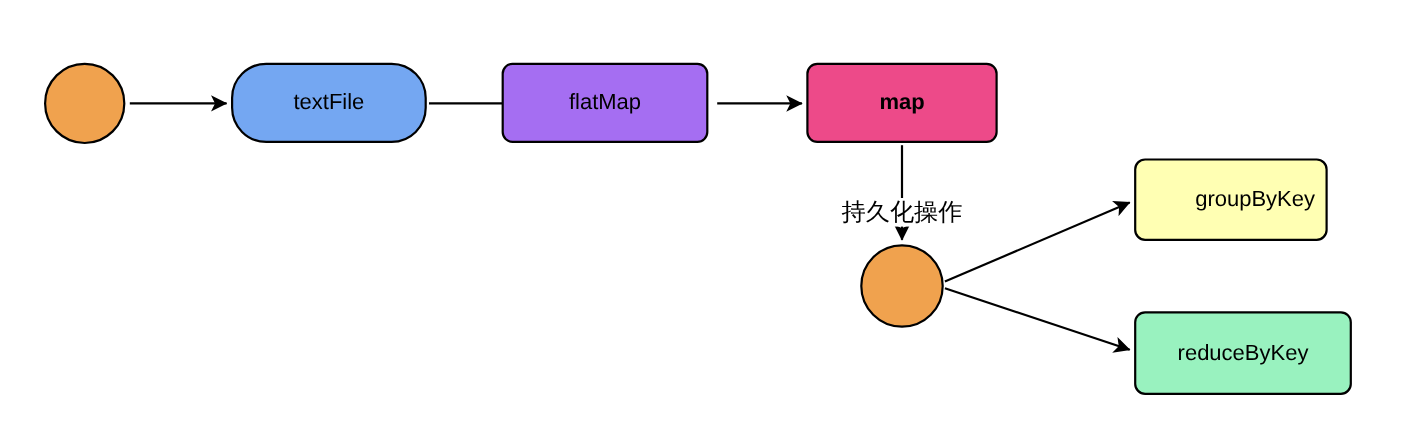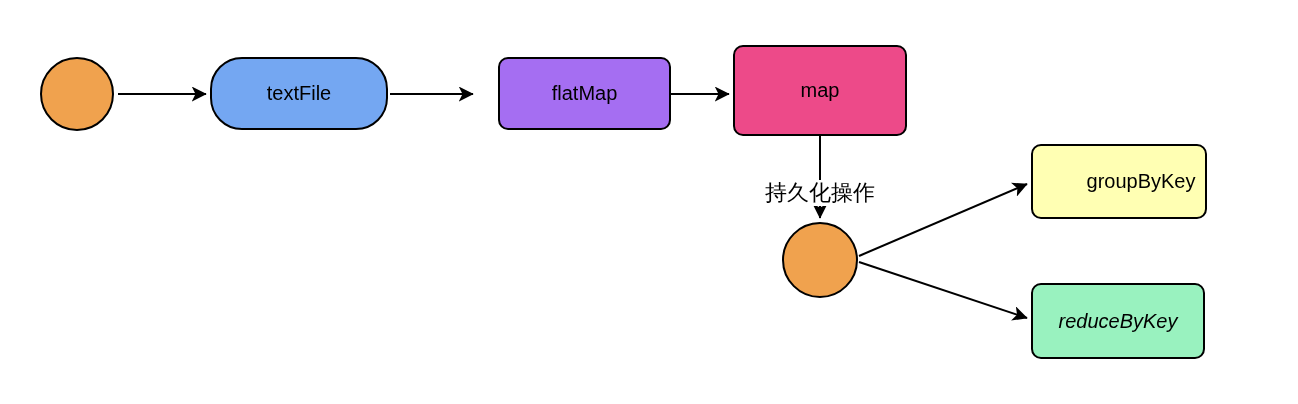--- a/index.html
+++ b/index.html
@@ -46,25 +46,25 @@
     background: #ffffff;
     color: #000000;
     font-size: 22px;
     line-height: 26px;
     text-align: center;
     white-space: nowrap;
   }
   
   #n-start        { left: 40px;   top: 57px;  width: 74px;  height: 74px; }
   #n-textfile     { left: 210px;  top: 57px;  width: 178px; height: 73px; }
-  #n-flatmap      { left: 498px;  top: 57px;  width: 173px; height: 73px; align-items: center; }
-  #n-map          { left: 733px;  top: 45px;  width: 174px; height: 91px; }
+  #n-flatmap      { left: 456px;  top: 57px;  width: 188px; height: 73px; align-items: center; }
+  #n-map          { left: 733px;  top: 57px;  width: 174px; height: 73px; font-weight: bold; }
   #n-persisted    { left: 782px;  top: 222px; width: 76px;  height: 76px; }
   #n-groupbykey   { left: 1031px; top: 144px; width: 176px; height: 75px; padding-left: 44px; }
-  #n-reducebykey  { left: 1031px; top: 283px; width: 174px; height: 76px; font-style: italic; }
+  #n-reducebykey  { left: 1031px; top: 283px; width: 198px; height: 76px; }
   #persist-label  { left: 755px;  top: 152px; width: 130px; margin-top: 28px; }
 </style>
 </head>
 <body>
 
 <div class="canvas">
 
   <svg class="edges-layer" width="1298" height="404" viewBox="0 0 1298 404" xmlns="http://www.w3.org/2000/svg">
     <defs>
       <marker id="arrowhead" viewBox="0 0 10 10" refX="9.5" refY="5" markerWidth="7.5" markerHeight="7.5" orient="auto">

